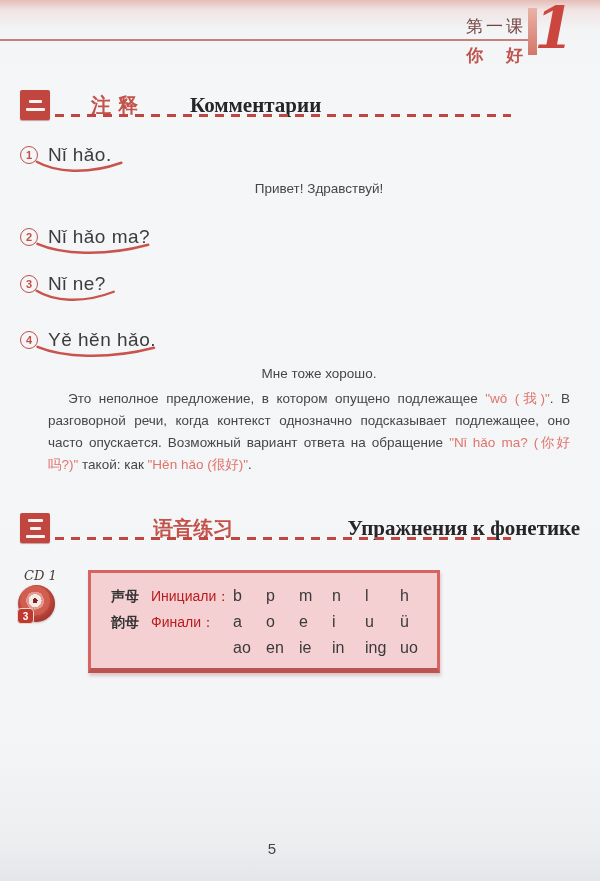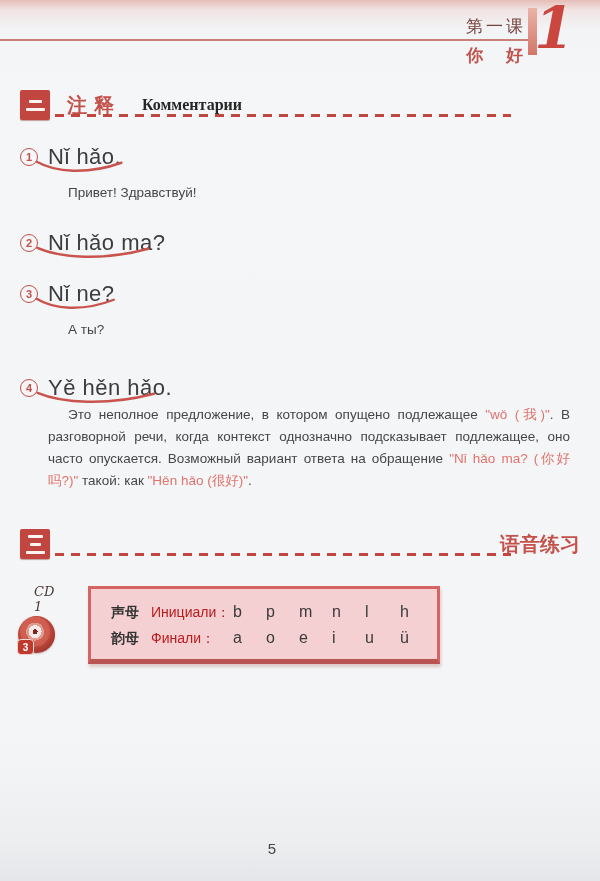--- a/index.html
+++ b/index.html
@@ -22,56 +22,56 @@
   .lesson-title{position:absolute;top:44px;right:68px;font-size:17px;font-weight:bold;
     color:#bf544c;letter-spacing:9px;margin-left:10px;}
   .lesson-bar{position:absolute;top:8px;right:63px;width:9px;height:47px;
     background:linear-gradient(180deg,#eab3a7,#d4766a);}
   .lesson-number{position:absolute;top:-2px;right:26px;font-family:"DejaVu Serif","Liberation Serif",serif;
     font-style:italic;font-weight:bold;font-size:57px;line-height:60px;color:#cb463e;}
 
   .content{position:absolute;top:90px;left:20px;right:20px;}
 
   
-  .section-head{position:relative;height:30px;display:flex;align-items:center;}
+  .section-head{position:relative;height:30px;display:flex;align-items:center;gap:24px;}
   .sq{position:relative;z-index:2;width:30px;height:30px;background:#c1463f;border-radius:2px;
     display:flex;flex-direction:column;align-items:center;justify-content:center;gap:5px;
     box-shadow:0 1px 1px rgba(120,30,25,.4);}
   .sq .bar{display:block;height:3px;background:#fdf4f2;border-radius:1px;}
   .sq-er .b1{width:13px;} .sq-er .b2{width:19px;}
   .sq-san .b1{width:15px;} .sq-san .b2{width:11px;} .sq-san .b3{width:19px;}
   .sec-cn{margin-left:17px;font-size:20px;font-weight:bold;color:#c3524b;
     font-family:"DejaVu Sans","Liberation Sans",sans-serif;}
-  .sec-ru{margin-left:28px;font-size:16px;font-weight:bold;color:#262626;
+  .sec-ru{margin-left:28px;font-size:21px;font-weight:bold;color:#262626;
     font-family:"Liberation Serif","DejaVu Serif",serif;}
   .dashline{position:relative;z-index:1;margin-top:-6px;margin-left:3px;height:3px;width:488px;
     background:repeating-linear-gradient(90deg,#c1463f 0 9px,transparent 9px 16px);}
 
   
   .note-item{position:relative;}
   .item-head{position:relative;display:flex;align-items:center;}
   .circ{flex:0 0 auto;width:16px;height:16px;border:1.6px solid #c05048;border-radius:50%;
     color:#c05048;font-size:11px;font-weight:bold;display:flex;align-items:center;justify-content:center;
     background:transparent;}
-  .phrase{margin-left:10px;font-size:22px;color:#3c3c3c;letter-spacing:.5px;}
+  .phrase{margin-left:10px;font-size:19px;color:#3c3c3c;letter-spacing:.5px;}
   .swoosh{position:absolute;left:15px;top:15px;height:15px;}
   .swoosh path{stroke:#c9544e;stroke-width:2.4;fill:none;stroke-linecap:round;vector-effect:non-scaling-stroke;}
   .item-body{margin-left:28px;margin-right:10px;color:#464646;font-size:13.5px;line-height:22px;}
-  .tline{margin:12px 0 0 20px;}
+  .tline{margin:12px 0 0 20px;text-align:center;}
   .para{margin:3px 0 0 0;text-indent:20px;text-align:justify;}
   .red{color:#e0736c;}
 
   .mt-i1{margin-top:27px;} .mt-i2{margin-top:26px;} .mt-i3{margin-top:25px;} .mt-i4{margin-top:34px;}
   .mt-s3{margin-top:37px;justify-content:space-between;}
 
   
   .cd-row{position:relative;margin-top:30px;}
   .cd{position:absolute;left:-2px;top:-2px;width:48px;text-align:left;}
   .cd-label{font-family:"DejaVu Serif","Liberation Serif",serif;font-style:italic;
-    font-size:13px;color:#4a3a35;margin-left:16px;}
+    font-size:13px;color:#4a3a35;margin-left:6px;}
   .cd-disc{position:relative;margin-top:2px;width:37px;height:37px;border-radius:50%;
     background:radial-gradient(circle at 46% 42%, #7e241c 0 2.5px, #f3e9e8 2.5px 6.5px,
       #e09a8e 6.5px 9px, #d05e51 9px 15px, #c24b40 15px 19px);
     box-shadow:inset -2px -4px 5px rgba(110,20,15,.35), 0 1px 2px rgba(100,40,35,.3);}
   .cd-badge{position:absolute;left:-1px;bottom:-2px;width:15px;height:14px;border-radius:4px;
     background:#c0392f;border:1.5px solid #f0d5d0;color:#fff;font-size:10px;font-weight:bold;
     display:flex;align-items:center;justify-content:center;}
   .pbox{margin-left:68px;margin-top:16px;width:352px;box-sizing:border-box;
     background:#f5d0d3;border:3px solid #d66462;border-bottom:5px solid #b85452;
     border-radius:0;padding:10px 0 8px 20px;
@@ -132,45 +132,44 @@
     </div>
 
     <div class="note-item mt-i3">
       <div class="item-head">
         <span class="circ">3</span>
         <span class="phrase">Nǐ ne?</span>
         <svg class="swoosh" width="82" height="15" viewBox="0 0 100 16" preserveAspectRatio="none">
           <path d="M2 3 C 22 14, 58 17, 96 4"></path>
         </svg>
       </div>
-      <div class="item-body">
-        <p class="tline">А ты?</p>
-      </div>
     </div>
 
     <div class="note-item mt-i4">
       <div class="item-head">
         <span class="circ">4</span>
         <span class="phrase">Yě hěn hǎo.</span>
         <svg class="swoosh" width="124" height="16" viewBox="0 0 100 16" preserveAspectRatio="none">
           <path d="M2 3 C 22 14, 58 17, 96 4"></path>
         </svg>
       </div>
       <div class="item-body">
+        <p class="tline">Мне тоже хорошо.</p>
         <p class="para"><span>Это неполное предложение, в котором опущено подлежащее </span><span class="red">"wǒ (我)"</span><span>. В разговорной речи, когда контекст однозначно подсказывает подлежащее, оно часто опускается. Возможный вариант ответа на обращение </span><span class="red">"Nǐ hǎo ma? (你好吗?)"</span><span> такой: как </span><span class="red">"Hěn hǎo (很好)"</span><span>.</span></p>
       </div>
     </div>
 
     <div class="section-head mt-s3">
       <div class="sq sq-san" title="三">
         <span class="bar b1"></span>
           <span class="bar b2"></span>
           <span class="bar b3"></span>
       </div>
       <div class="sec-cn">语音练习</div>
+      <div class="sec-ru">Упражнения к фонетике</div>
     </div>
     <div class="dashline"></div>
 
     <div class="cd-row">
       <div class="cd">
         <div class="cd-label">CD 1</div>
         <div class="cd-disc">
           <div class="cd-badge">3</div>
         </div>
       </div>
@@ -189,19 +188,29 @@
         <div class="prow">
           <span class="plab-cn">韵母</span>
           <span class="plab-ru">Финали：</span>
           <span class="pcell">a</span>
           <span class="pcell">o</span>
           <span class="pcell">e</span>
           <span class="pcell">i</span>
           <span class="pcell">u</span>
           <span class="pcell">ü</span>
         </div>
+        <div class="prow">
+          <span class="plab-cn"></span>
+          <span class="plab-ru"></span>
+          <span class="pcell">ao</span>
+          <span class="pcell">en</span>
+          <span class="pcell">ie</span>
+          <span class="pcell">in</span>
+          <span class="pcell">ing</span>
+          <span class="pcell">uo</span>
+        </div>
       </div>
     </div>
 
   </div>
 
   <div class="page-number">5</div>
 </div>
 
 </body></html>

